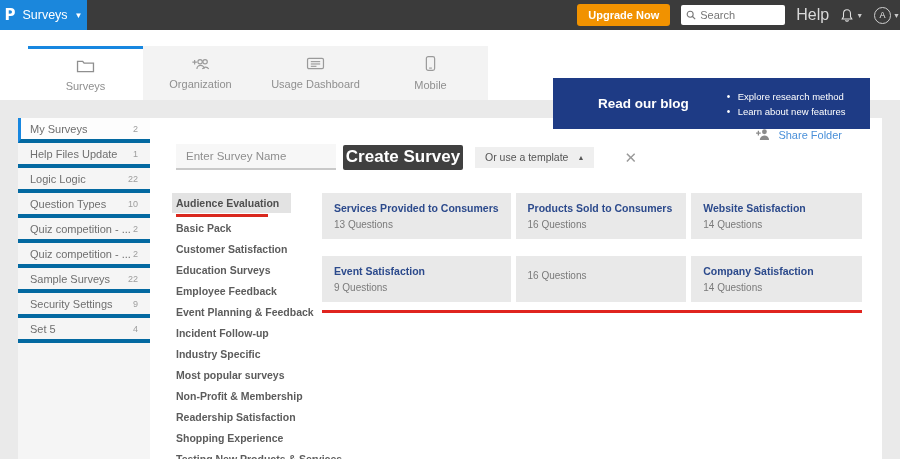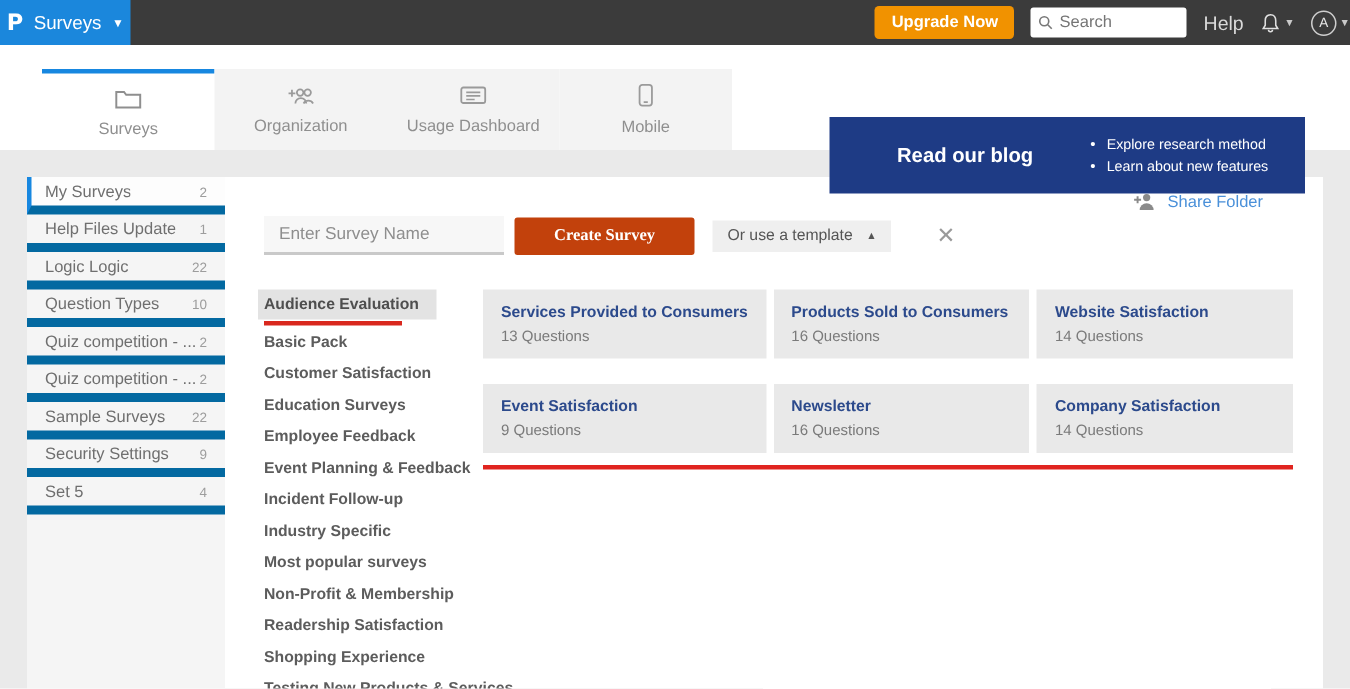--- a/index.html
+++ b/index.html
@@ -10,21 +10,21 @@
   .topbar { height:30px; background:#3b3b3b; display:flex; align-items:center; }
   .brand { width:87px; height:30px; background:#1b87dc; display:flex; align-items:center; justify-content:center; gap:7px; cursor:pointer; }
   .brand .logo { color:#fff; font-weight:bold; font-size:15px; font-family:"DejaVu Sans",sans-serif; }
   .brand .product { color:#fff; font-size:12.5px; }
   .brand .caret { color:#fff; font-size:8px; }
   .topbar-right { margin-left:auto; display:flex; align-items:center; gap:11px; }
   .upgrade-btn { background:#f19200; color:#fff; font-size:11px; font-weight:bold; border:none; padding:5px 11px; border-radius:3px; cursor:pointer; }
   .searchbox { width:104px; height:20px; background:#fff; border-radius:2px; display:flex; align-items:center; padding:0 5px; gap:4px; }
   .searchbox svg { flex-shrink:0; }
   .searchbox input { border:none; outline:none; width:100%; font-size:11px; color:#444; font-family:inherit; background:transparent; }
-  .help-link { color:#d9d9d9; font-size:13px; cursor:pointer;text-align:right; }
+  .help-link { color:#d9d9d9; font-size:16px; cursor:pointer;text-align:right; }
   .icon-caret { color:#c9c9c9; font-size:7px; margin-left:2px; }
   .bell-wrap, .avatar-wrap { display:flex; align-items:center; cursor:pointer; }
   .avatar { width:17px; height:17px; border:1px solid #cfcfcf; border-radius:50%; color:#e8e8e8; font-size:9px; display:flex; align-items:center; justify-content:center; }
 
   
   .tabstrip { height:70px; background:#fff; position:relative; display:flex; align-items:flex-end; }
   .tabs { display:flex; margin-left:28px; }
   .tab { width:115px; height:54px; background:#f3f3f3; display:flex; flex-direction:column; align-items:center; justify-content:center; gap:7px; cursor:pointer; color:#9a9a9a; }
   .tab .tab-label { font-size:11px; color:#8f8f8f; }
   .tab.active { background:#fff; border-top:3px solid #1787e0; padding-top:0; }
@@ -33,33 +33,33 @@
   .blog-bullets { margin-left:38px; list-style:none; }
   .blog-bullets li { color:#fff; font-size:9.5px; line-height:15px; position:relative; padding-left:11px; }
   .blog-bullets li::before { content:"•"; position:absolute; left:0; top:0; font-size:10px; }
 
   .gray-band { height:18px; background:#eaeaea; }
 
   
   .content { margin:0 18px; background:#fff; height:341px; display:flex; }
 
   .sidebar { width:132px; flex-shrink:0; background:#f5f5f5; }
-  .side-item { height:25px; display:flex; align-items:center; padding:0 12px; border-bottom:6px solid #0369a1; cursor:pointer; }
+  .side-item { height:25px; display:flex; align-items:center; padding:0 12px; border-bottom:4px solid #0369a1; cursor:pointer; }
   .side-item .side-label { font-size:11px; color:#6f6f6f; white-space:nowrap; overflow:hidden; }
   .side-item .side-count { margin-left:auto; font-size:9px; color:#9d9d9d; }
   .side-item.active { background:#fdfdfd; border-left:3px solid #1787e0; padding-left:9px; }
 
   .main { flex:1; position:relative; padding:0 20px 0 26px; }
   .share-row { position:absolute; top:10px; right:40px; display:flex; align-items:center; gap:7px; cursor:pointer; }
   .share-label { font-size:11px; color:#4a90d9; }
 
   .create-row { display:flex; align-items:center; margin-top:26px; }
   .survey-name-input { width:160px; height:26px; background:#f7f7f7; border:none; border-bottom:2px solid #c9c9c9; padding:0 10px; font-size:11.5px; font-family:inherit; color:#444; outline:none; }
   .survey-name-input::placeholder { color:#8e8e8e; }
-  .create-btn { width:120px; height:25px; background:#c2410c; color:#fff; border:none; border-radius:2px; font-size:11px; font-weight:600; font-family:Liberation Serif, serif; margin-left:7px; cursor:pointer; }
+  .create-btn { width:120px; height:25px; background:#404040; color:#fff; border:none; border-radius:2px; font-size:17px; font-weight:600; font-family:Liberation Sans, sans-serif; margin-left:7px; cursor:pointer; }
   .template-dd { margin-left:12px; height:21px; background:#efefef; display:flex; align-items:center; padding:0 10px; font-size:10.5px; color:#555; cursor:pointer; gap:9px; }
   .template-dd .dd-caret { font-size:7px; color:#555; }
   .close-x { margin-left:30px; font-size:15px; color:#9a9a9a; cursor:pointer; line-height:1; }
 
   .template-area { display:flex; margin-top:23px; }
   .cat-col { width:146px; flex-shrink:0; }
   .cat-item { font-size:10.5px; font-weight:600; color:#5c5c5c; height:13px; line-height:13px; margin-bottom:8px; cursor:pointer; white-space:nowrap; }
   .cat-item.selected { background:#e3e3e3; width:119px; height:20px; line-height:20px; padding-left:4px; margin-left:-4px; margin-bottom:0; color:#4f4f4f; }
   .cat-underline { width:92px; height:3px; background:#d9281e; margin:1px 0 5px 0; }
 
@@ -241,21 +241,20 @@
           </div>
           <div class="tpl-card">
             <div class="tpl-title">Website Satisfaction</div>
             <div class="tpl-count">14 Questions</div>
           </div>
           <div class="tpl-card">
             <div class="tpl-title">Event Satisfaction</div>
             <div class="tpl-count">9 Questions</div>
           </div>
           <div class="tpl-card">
-            <div class="tpl-title">Newsletter</div>
             <div class="tpl-count">16 Questions</div>
           </div>
           <div class="tpl-card">
             <div class="tpl-title">Company Satisfaction</div>
             <div class="tpl-count">14 Questions</div>
           </div>
         </div>
         <div class="red-line"></div>
       </div>
 

